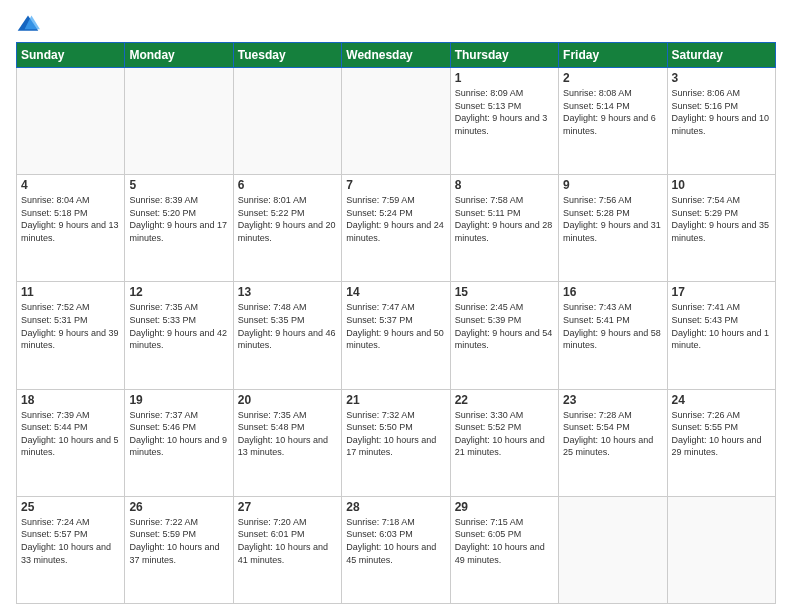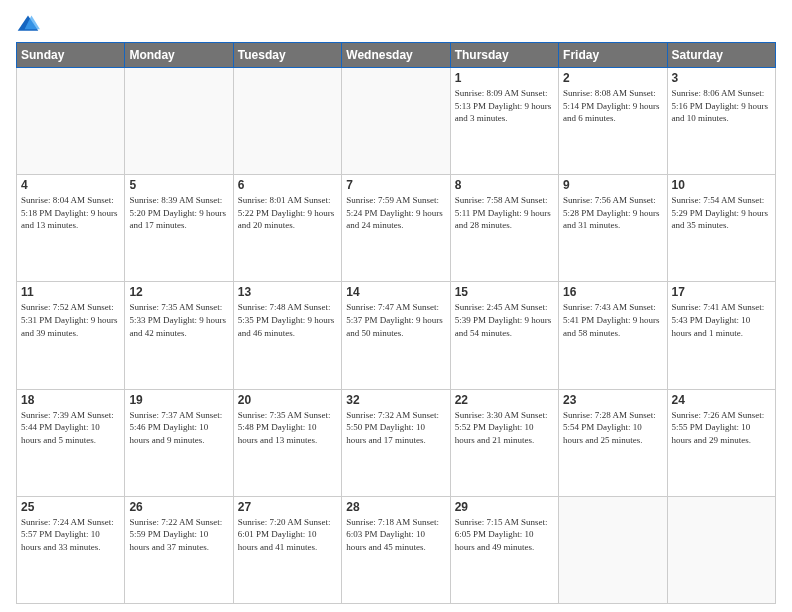--- a/index.html
+++ b/index.html
@@ -53,21 +53,21 @@
       color: #555;
     }
     .calendar {
       flex: 1;
       border: 1px solid #ccc;
       border-collapse: collapse;
       width: 100%;
       table-layout: fixed;
     }
     .calendar th {
-      background: #737373;
+      background: #15803d;
       color: #fff;
       font-size: 12px;
       font-weight: bold;
       padding: 5px 4px;
       text-align: left;
       border: 1px solid #1565C0;
     }
     .calendar td {
       border: 1px solid #ccc;
       vertical-align: top;
@@ -82,21 +82,20 @@
     .day-number {
       font-size: 12px;
       font-weight: bold;
       color: #333;
       margin-bottom: 2px;
     }
     .day-info {
       font-size: 9px;
       line-height: 1.4;
       color: #333;
-      font-family: Liberation Serif, serif;
     }
   </style>
 </head>
 <body>
 
 <div class="page">
   <div class="header">
     <div class="logo">
       <svg class="logo-icon" viewBox="0 0 28 28">
         <polygon points="14,4 26,22 2,22" fill="#1565C0"></polygon>
@@ -271,21 +270,21 @@
 and 9 minutes.</div>
           </td>
           <td>
             <div class="day-number">20</div>
             <div class="day-info">Sunrise: 7:35 AM
 Sunset: 5:48 PM
 Daylight: 10 hours
 and 13 minutes.</div>
           </td>
           <td>
-            <div class="day-number">32</div>
+            <div class="day-number">21</div>
             <div class="day-info">Sunrise: 7:32 AM
 Sunset: 5:50 PM
 Daylight: 10 hours
 and 17 minutes.</div>
           </td>
           <td>
             <div class="day-number">22</div>
             <div class="day-info">Sunrise: 3:30 AM
 Sunset: 5:52 PM
 Daylight: 10 hours

